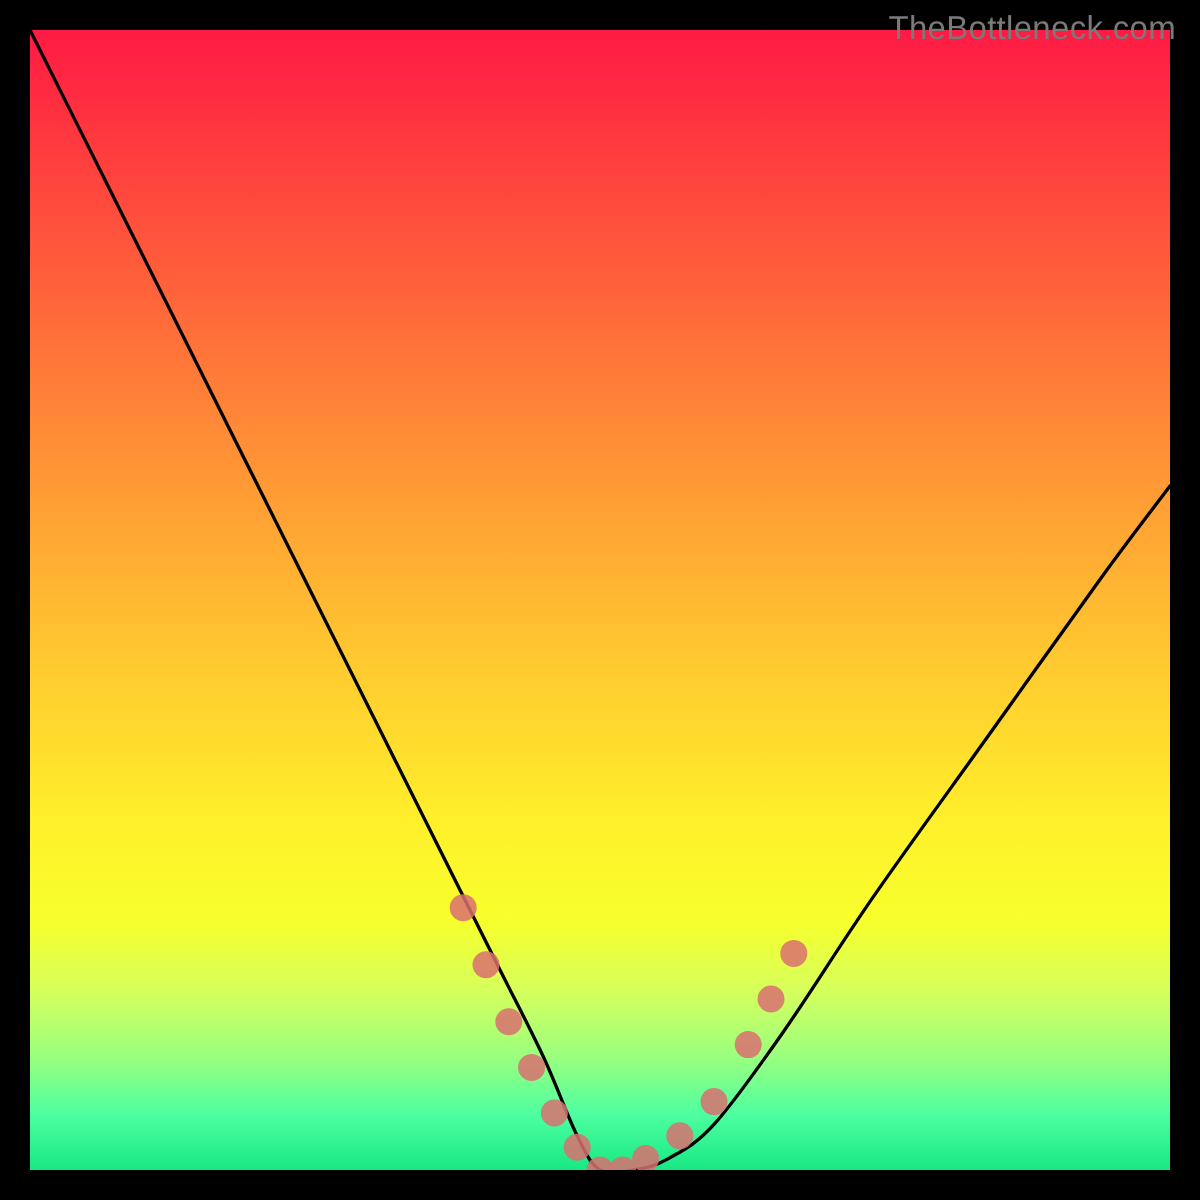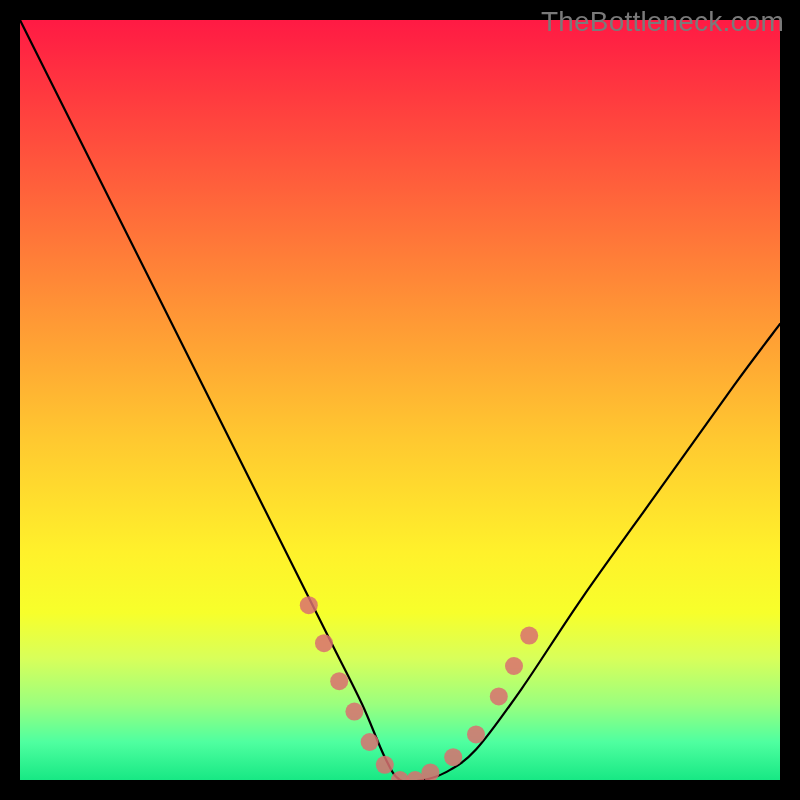--- a/index.html
+++ b/index.html
@@ -36,21 +36,21 @@
       #d8ff5a 84%,
       #9bff7e 90%,
       #4fffa0 95%,
       #17e884 100%);
   }
   .watermark {
     position: absolute;
     top: 6px;
     right: 16px;
     color: #7a7a7a;
-    font-size: 28px;
+    font-size: 22px;
     font-weight: 400;
     letter-spacing: 0.2px;
     user-select: none;
   }
   svg {
     position: absolute;
     left: 0;
     top: 0;
   }
 </style>

